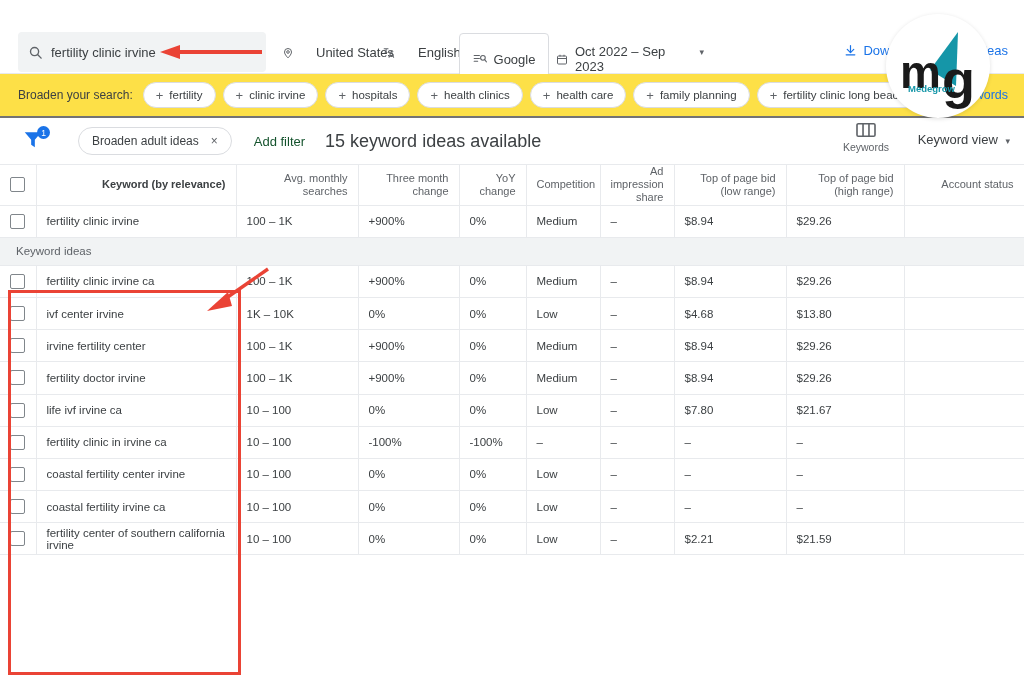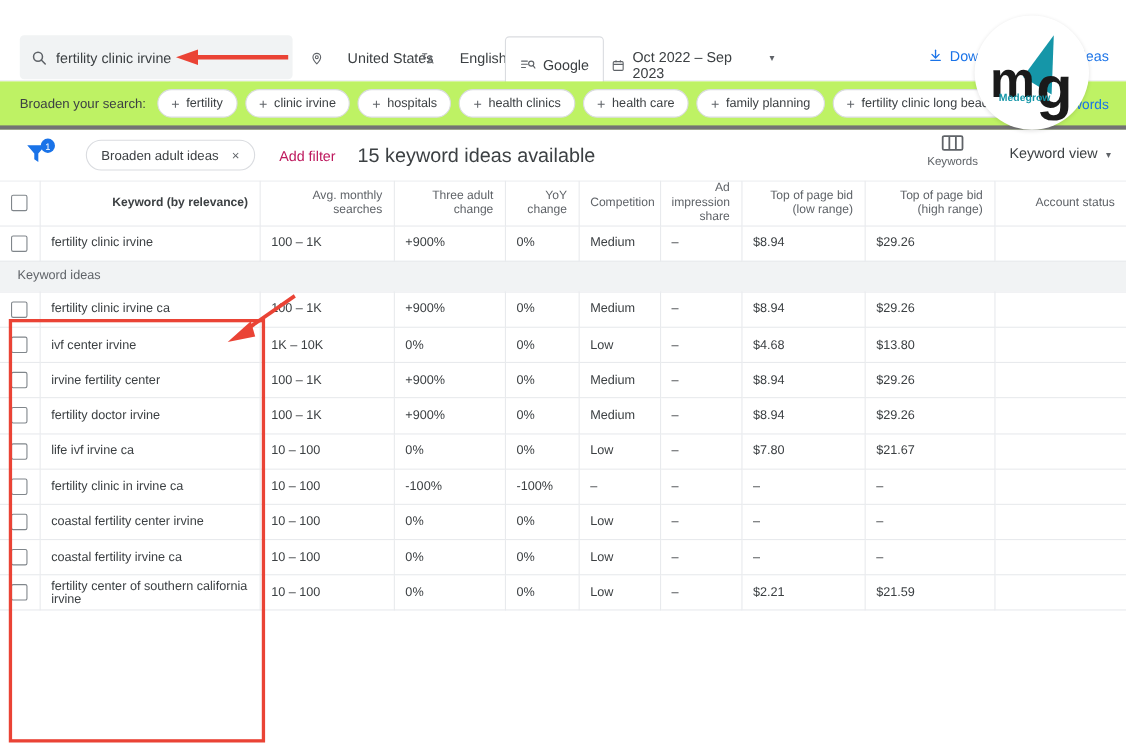--- a/index.html
+++ b/index.html
@@ -83,24 +83,24 @@
     position: absolute;
     left: 18px; top: 77px;
     font-size: 11px; color: #5f6368;
   }
   .hint .editlink { color: #1a73e8; margin-left: 6px; }
 
   
   .broaden {
     position: relative;
     height: 44px;
-    border-bottom: 4px solid #737373;
+    border-bottom: 2px solid #737373;
     display: flex; align-items: center;
     padding-left: 18px;
-    background: #bef264;
+    background: #fde047;
     box-shadow: 0 1px 2px rgba(60,64,67,.06);
   }
   .broaden-label {
     font-size: 12px; color: #3c4043; margin-right: 10px; white-space: nowrap;
   }
   .chip {
     display: inline-flex; align-items: center;
     height: 26px;
     border: 1px solid #dadce0;
     border-radius: 14px;
@@ -145,21 +145,21 @@
     border: 1px solid #dadce0;
     border-radius: 15px;
     padding: 0 13px;
     font-size: 12px; color: #3c4043;
     gap: 12px;
     background: #fff;
   }
   .filter-pill .xmark { color: #5f6368; font-size: 12px; }
   .addfilter {
     margin-left: 22px;
-    font-size: 13px; color: #be185d;
+    font-size: 13px; color: #14532d;
   }
   .ideacount {
     margin-left: 20px;
     font-size: 18px; color: #3c4043;
   }
   .columns-btn {
     position: absolute; right: 128px; top: 3px;
     text-align: center;
     width: 60px;
   }
@@ -405,21 +405,21 @@
         <col class="w-high">
         <col class="w-acct">
     </colgroup>
     <thead>
       <tr>
         <th class="c-cb">
           <span class="cbx"></span>
         </th>
         <th class="c-kw" style="font-weight:bold;color:#3c4043;margin-top:12px;">Keyword (by relevance)</th>
         <th>Avg. monthly searches</th>
-        <th>Three adult change</th>
+        <th>Three month change</th>
         <th>YoY change</th>
         <th class="c-comp">Competition</th>
         <th>Ad impression share</th>
         <th>Top of page bid (low range)</th>
         <th>Top of page bid (high range)</th>
         <th class="c-acct">Account status</th>
       </tr>
     </thead>
     <tbody id="tbody">
         <tr class="datarow">

